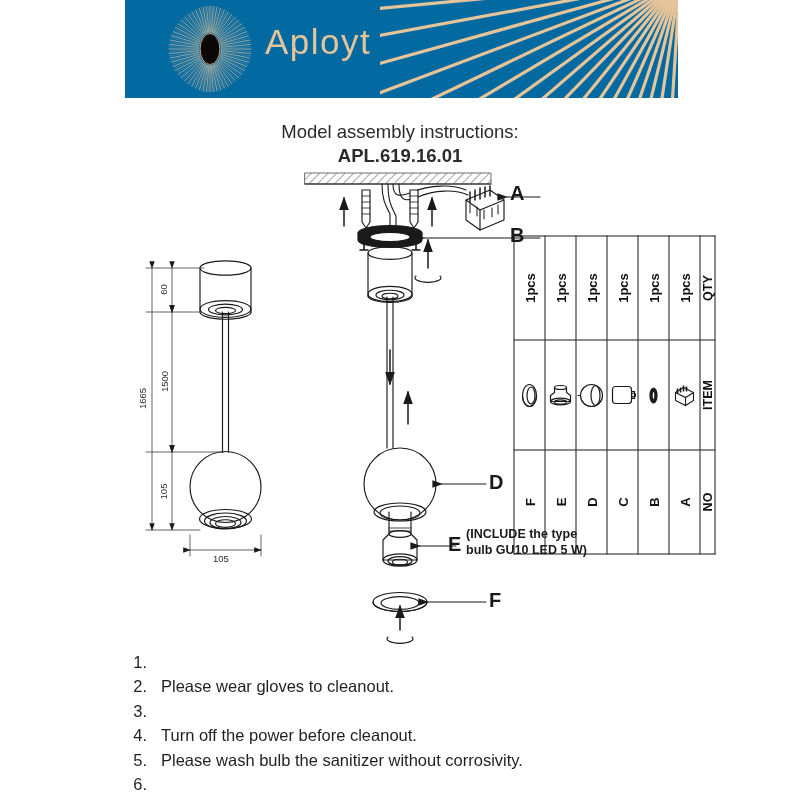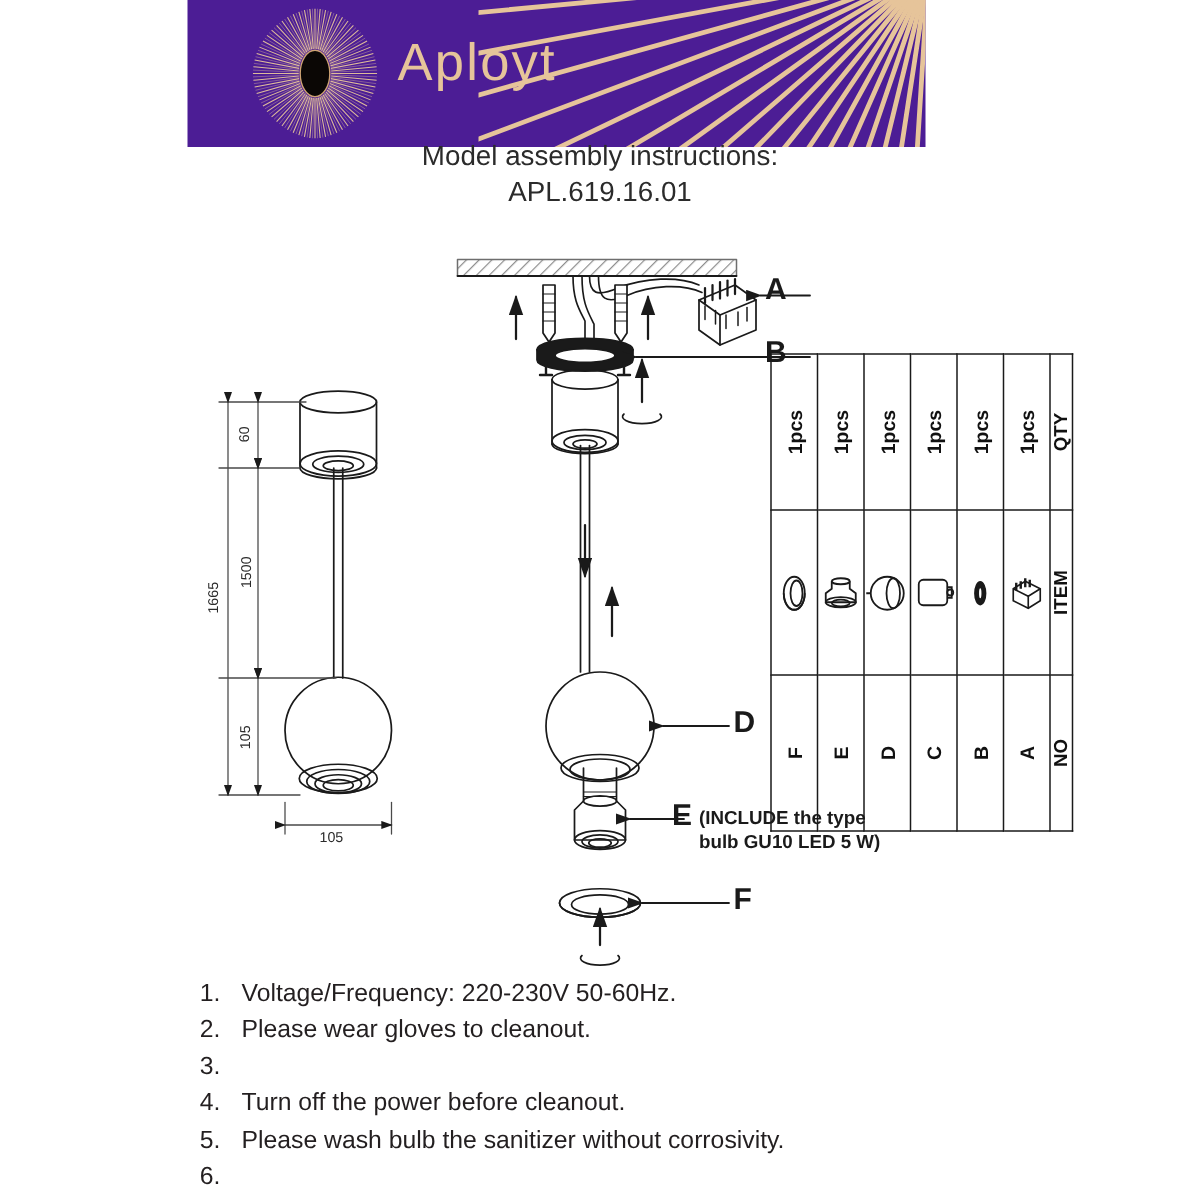--- a/index.html
+++ b/index.html
@@ -8,52 +8,52 @@
     background:#ffffff;
     font-family:"Liberation Sans",sans-serif;
     color:#231f20;
     overflow:hidden;
     position:relative;
   }
   #page{position:absolute;inset:0;}
 
   
   .banner{
-    position:absolute;left:125px;top:0px;width:492px;height:98px;
-    background:#4c1d95;overflow:hidden;text-decoration:underline;
+    position:absolute;left:125px;top:0px;width:553px;height:98px;
+    background:#0369a1;overflow:hidden;text-decoration:underline;
   }
   .banner-logo-mark{
     position:absolute;left:38px;top:2px;width:94px;height:94px;
   }
   .banner-wordmark{
     position:absolute;left:140px;top:22px;
     font-family:"Liberation Sans",sans-serif;
     font-size:35px;letter-spacing:1.5px;
     color:#e6c49a;font-weight:400;
   }
   .banner-rays{position:absolute;right:-2px;top:-2px;width:300px;height:102px;}
 
   
   .title-block{
-    position:absolute;left:0;top:92px;width:800px;text-align:center;
+    position:absolute;left:0;top:120px;width:800px;text-align:center;
     line-height:1.30;
   }
   .title-line{font-size:18.5px;color:#2b2b2b;}
-  .title-model{font-size:18.5px;color:#2b2b2b;}
+  .title-model{font-size:18.5px;color:#2b2b2b;font-weight:bold;}
 
   
   .canvas{position:absolute;left:0;top:0;width:800px;height:800px;}
 
   
   .callout{
     position:absolute;font-size:20px;font-weight:700;color:#1a1a1a;
     font-family:"Liberation Sans",sans-serif;
   }
   .bulbnote{
-    position:absolute;left:466px;top:538px;width:170px;
+    position:absolute;left:466px;top:527px;width:170px;
     font-size:12.5px;font-weight:700;color:#1a1a1a;line-height:1.25;
   }
 
   
   .dim{
     position:absolute;font-size:9.5px;color:#2b2b2b;
     transform:rotate(-90deg);transform-origin:center center;
     white-space:nowrap;
   }
   .dim-h{
@@ -521,21 +521,20 @@
           <td class="col-item">ITEM</td>
           <td class="col-qty">QTY</td>
         </tr>
       </tbody>
     </table>
   </div>
 
   <div style="position:absolute;left:131px;top:650px;width:620px;">
     <div style="display:flex;gap:14px;line-height:1.48;font-size:16.5px;">
       <span style="width:16px;text-align:right;">1.</span>
-      <span>Voltage/Frequency: 220-230V 50-60Hz.</span>
     </div>
     <div style="display:flex;gap:14px;line-height:1.48;font-size:16.5px;">
       <span style="width:16px;text-align:right;">2.</span>
       <span>Please wear gloves to cleanout.</span>
     </div>
     <div style="display:flex;gap:14px;line-height:1.48;font-size:16.5px;">
       <span style="width:16px;text-align:right;">3.</span>
     </div>
     <div style="display:flex;gap:14px;line-height:1.48;font-size:16.5px;">
       <span style="width:16px;text-align:right;">4.</span>

